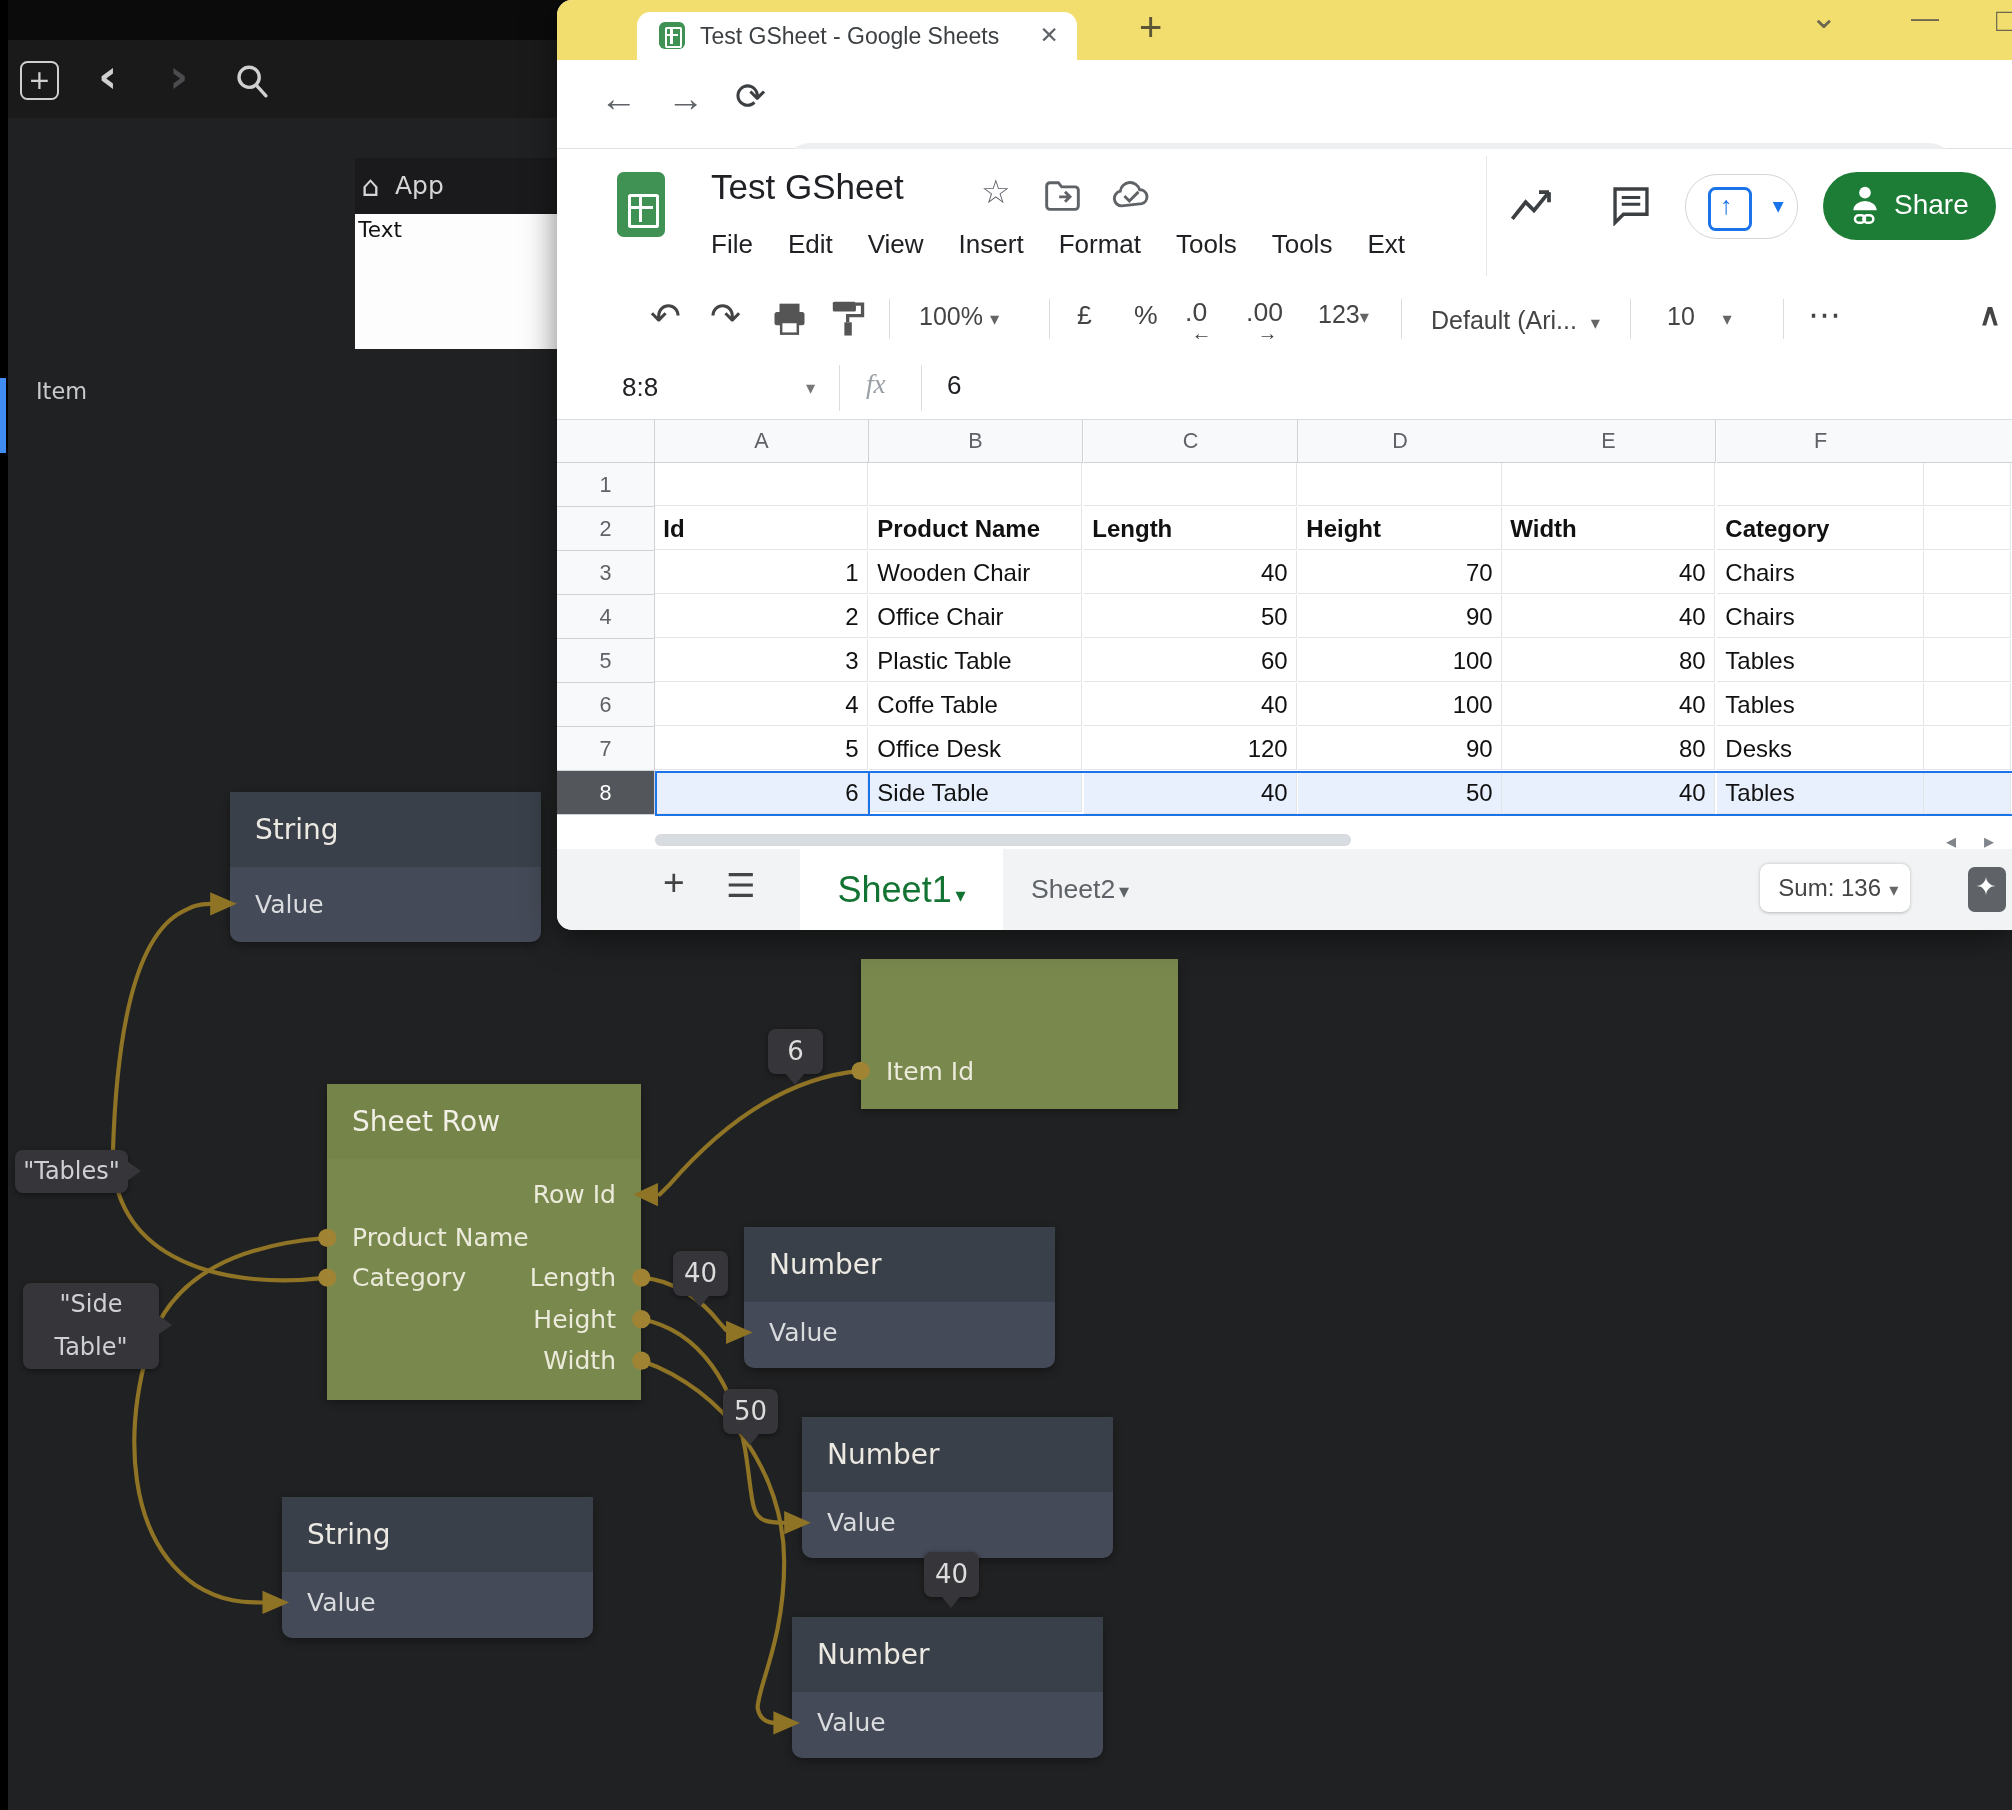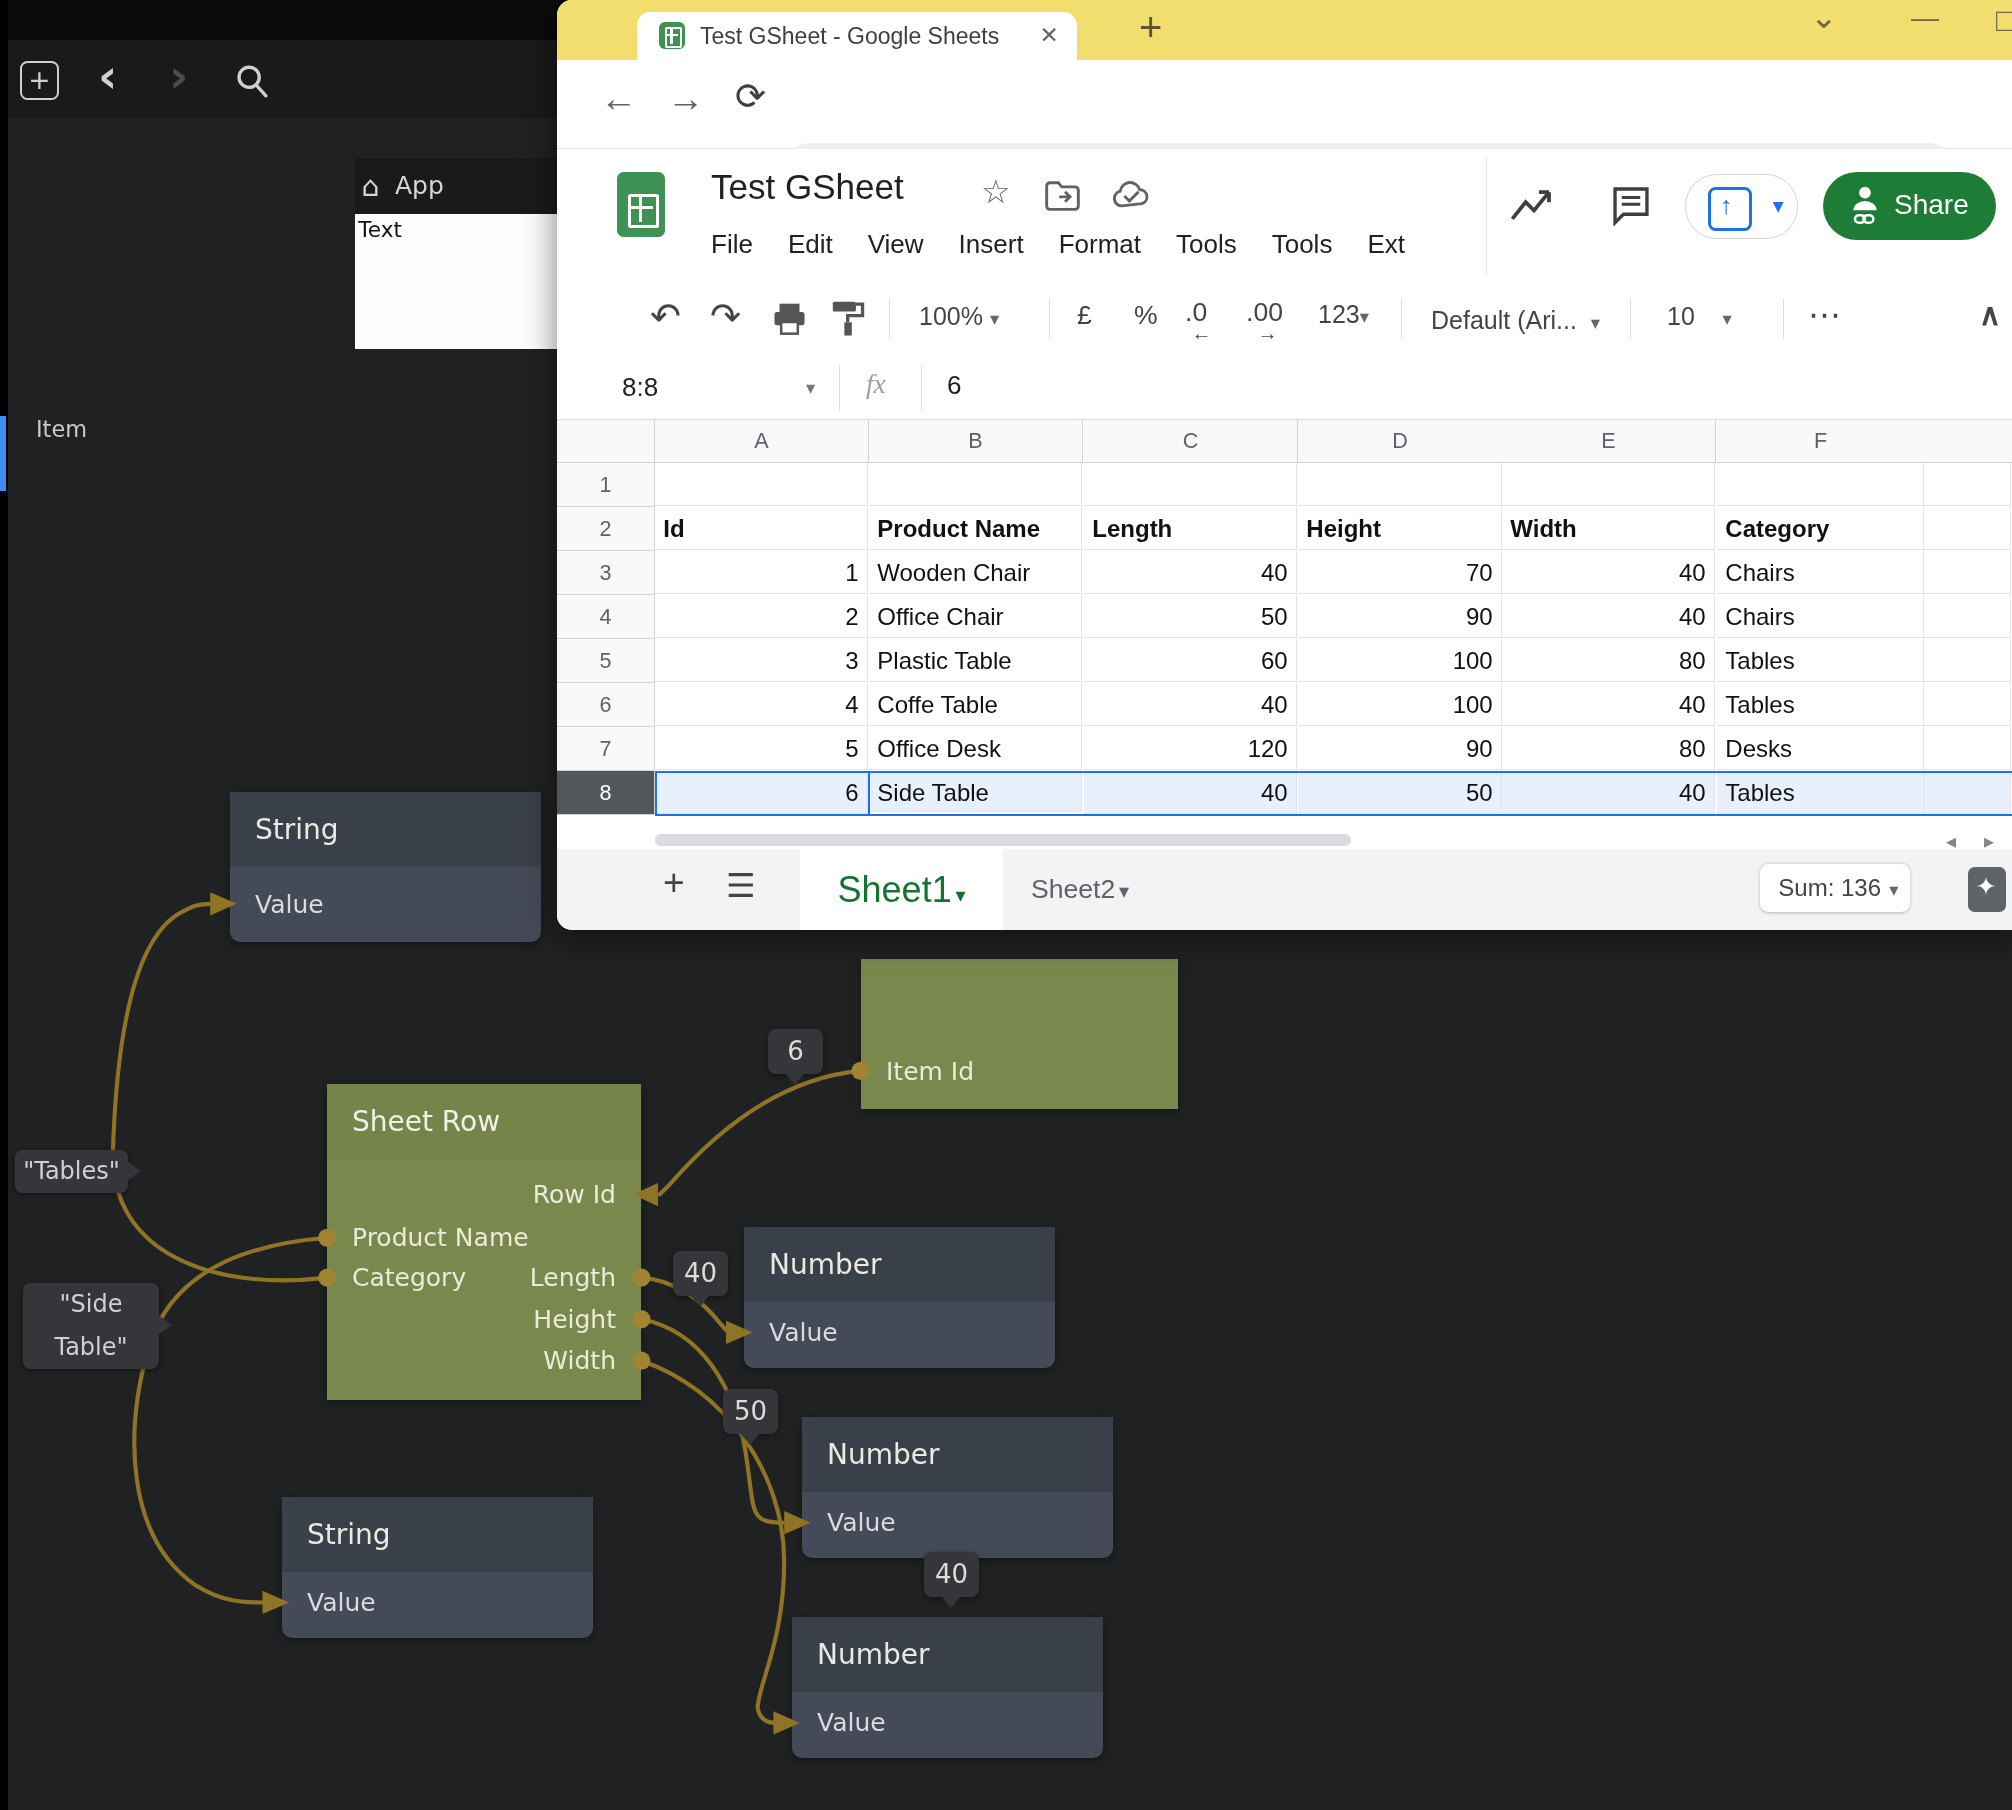--- a/index.html
+++ b/index.html
@@ -1,17 +1,17 @@
 <!DOCTYPE html>
 <html style="font-size:13.3px"><head>
 <meta charset="utf-8">
 <style>
   html,body{margin:0;padding:0;width:2012px;height:1811px;overflow:hidden;background:#202122;
     font-family:"Liberation Sans",sans-serif;}
-  .abs{position:absolute;margin-top:38px;}
+  .abs{position:absolute;}
   
   #editor{position:absolute;inset:0;background:#202122;font-family:"DejaVu Sans",sans-serif;}
   #ed-topstrip{position:absolute;left:0;top:0;width:100%;height:40px;background:#0b0b0c;}
   #ed-toolbar{position:absolute;left:0;top:40px;width:557px;height:78px;background:#1a1a1b;}
   #ed-leftline{position:absolute;left:0;top:0;width:7.5px;height:1811px;background:#000;}
   .ed-icon{position:absolute;color:#d0d0d0;}
   #app-header{position:absolute;left:355px;top:158px;width:202px;height:56px;background:#1a1a1c;color:#d5d5d5;}
   #app-canvas{position:absolute;left:355px;top:214px;width:202px;height:135px;background:#fdfdfd;}
   .node{position:absolute;box-shadow:0 2.5px 8.3px rgba(0,0,0,.35);}
   .node .title{position:absolute;left:0;top:0;right:0;height:75px;font-size:28px;line-height:75px;padding-left:25px;}

